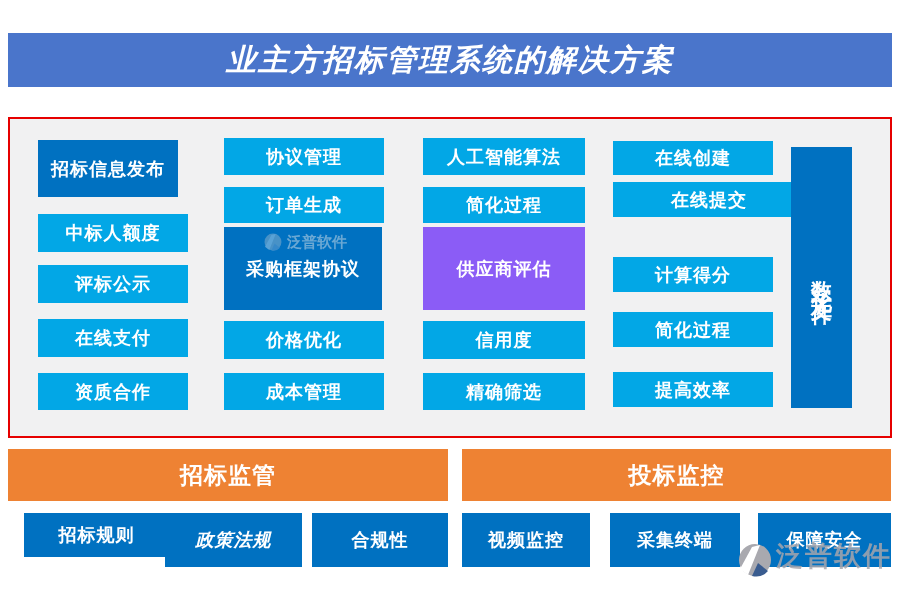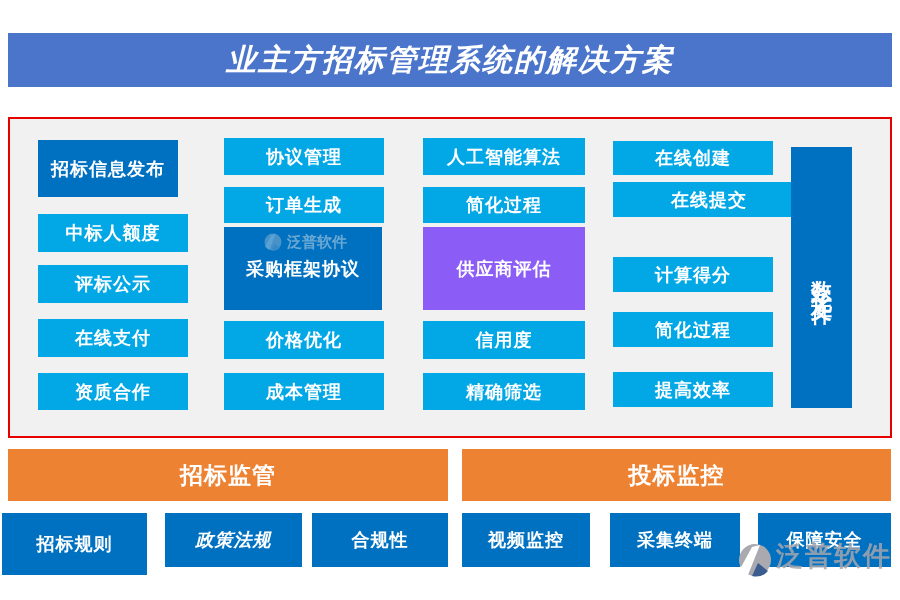--- a/index.html
+++ b/index.html
@@ -86,21 +86,21 @@
     <circle cx="17" cy="17" r="16" fill="#cfcfd4"></circle>
     <path d="M22 2 L10 32 L2 26 L14 4 Z" fill="#ffffff"></path>
     <path d="M20 20 L30 28 A16 16 0 0 1 14 33 Z" fill="#9fb8d8"></path>
   </svg>
   <span>泛普软件</span>
 </div>
 
 <div class="abs btn or" style="left:8px;top:449px;width:440px;height:52px;">招标监管</div>
 <div class="abs btn or" style="left:462px;top:449px;width:429px;height:52px;">投标监控</div>
 
-<div class="abs btn db" style="left:2px;top:513px;width:145px;height:62px;">招标规则</div>
+<div class="abs btn db" style="left:24px;top:513px;width:145px;height:44px;">招标规则</div>
 <div class="abs btn db" style="left:165px;top:513px;width:137px;height:54px;font-style:italic;">政策法规</div>
 <div class="abs btn db" style="left:312px;top:513px;width:136px;height:54px;">合规性</div>
 <div class="abs btn db" style="left:462px;top:513px;width:128px;height:54px;">视频监控</div>
 <div class="abs btn db" style="left:610px;top:513px;width:130px;height:54px;">采集终端</div>
 <div class="abs btn db" style="left:758px;top:513px;width:133px;height:54px;">保障安全</div>
 
 <div class="abs wm-bottom" style="left:686px;top:543px;width:206px;">
   <svg width="34" height="34" viewBox="0 0 34 34">
     <circle cx="17" cy="17" r="16" fill="#a9a9af"></circle>
     <path d="M22 2 L10 32 L2 26 L14 4 Z" fill="#ffffff"></path>

